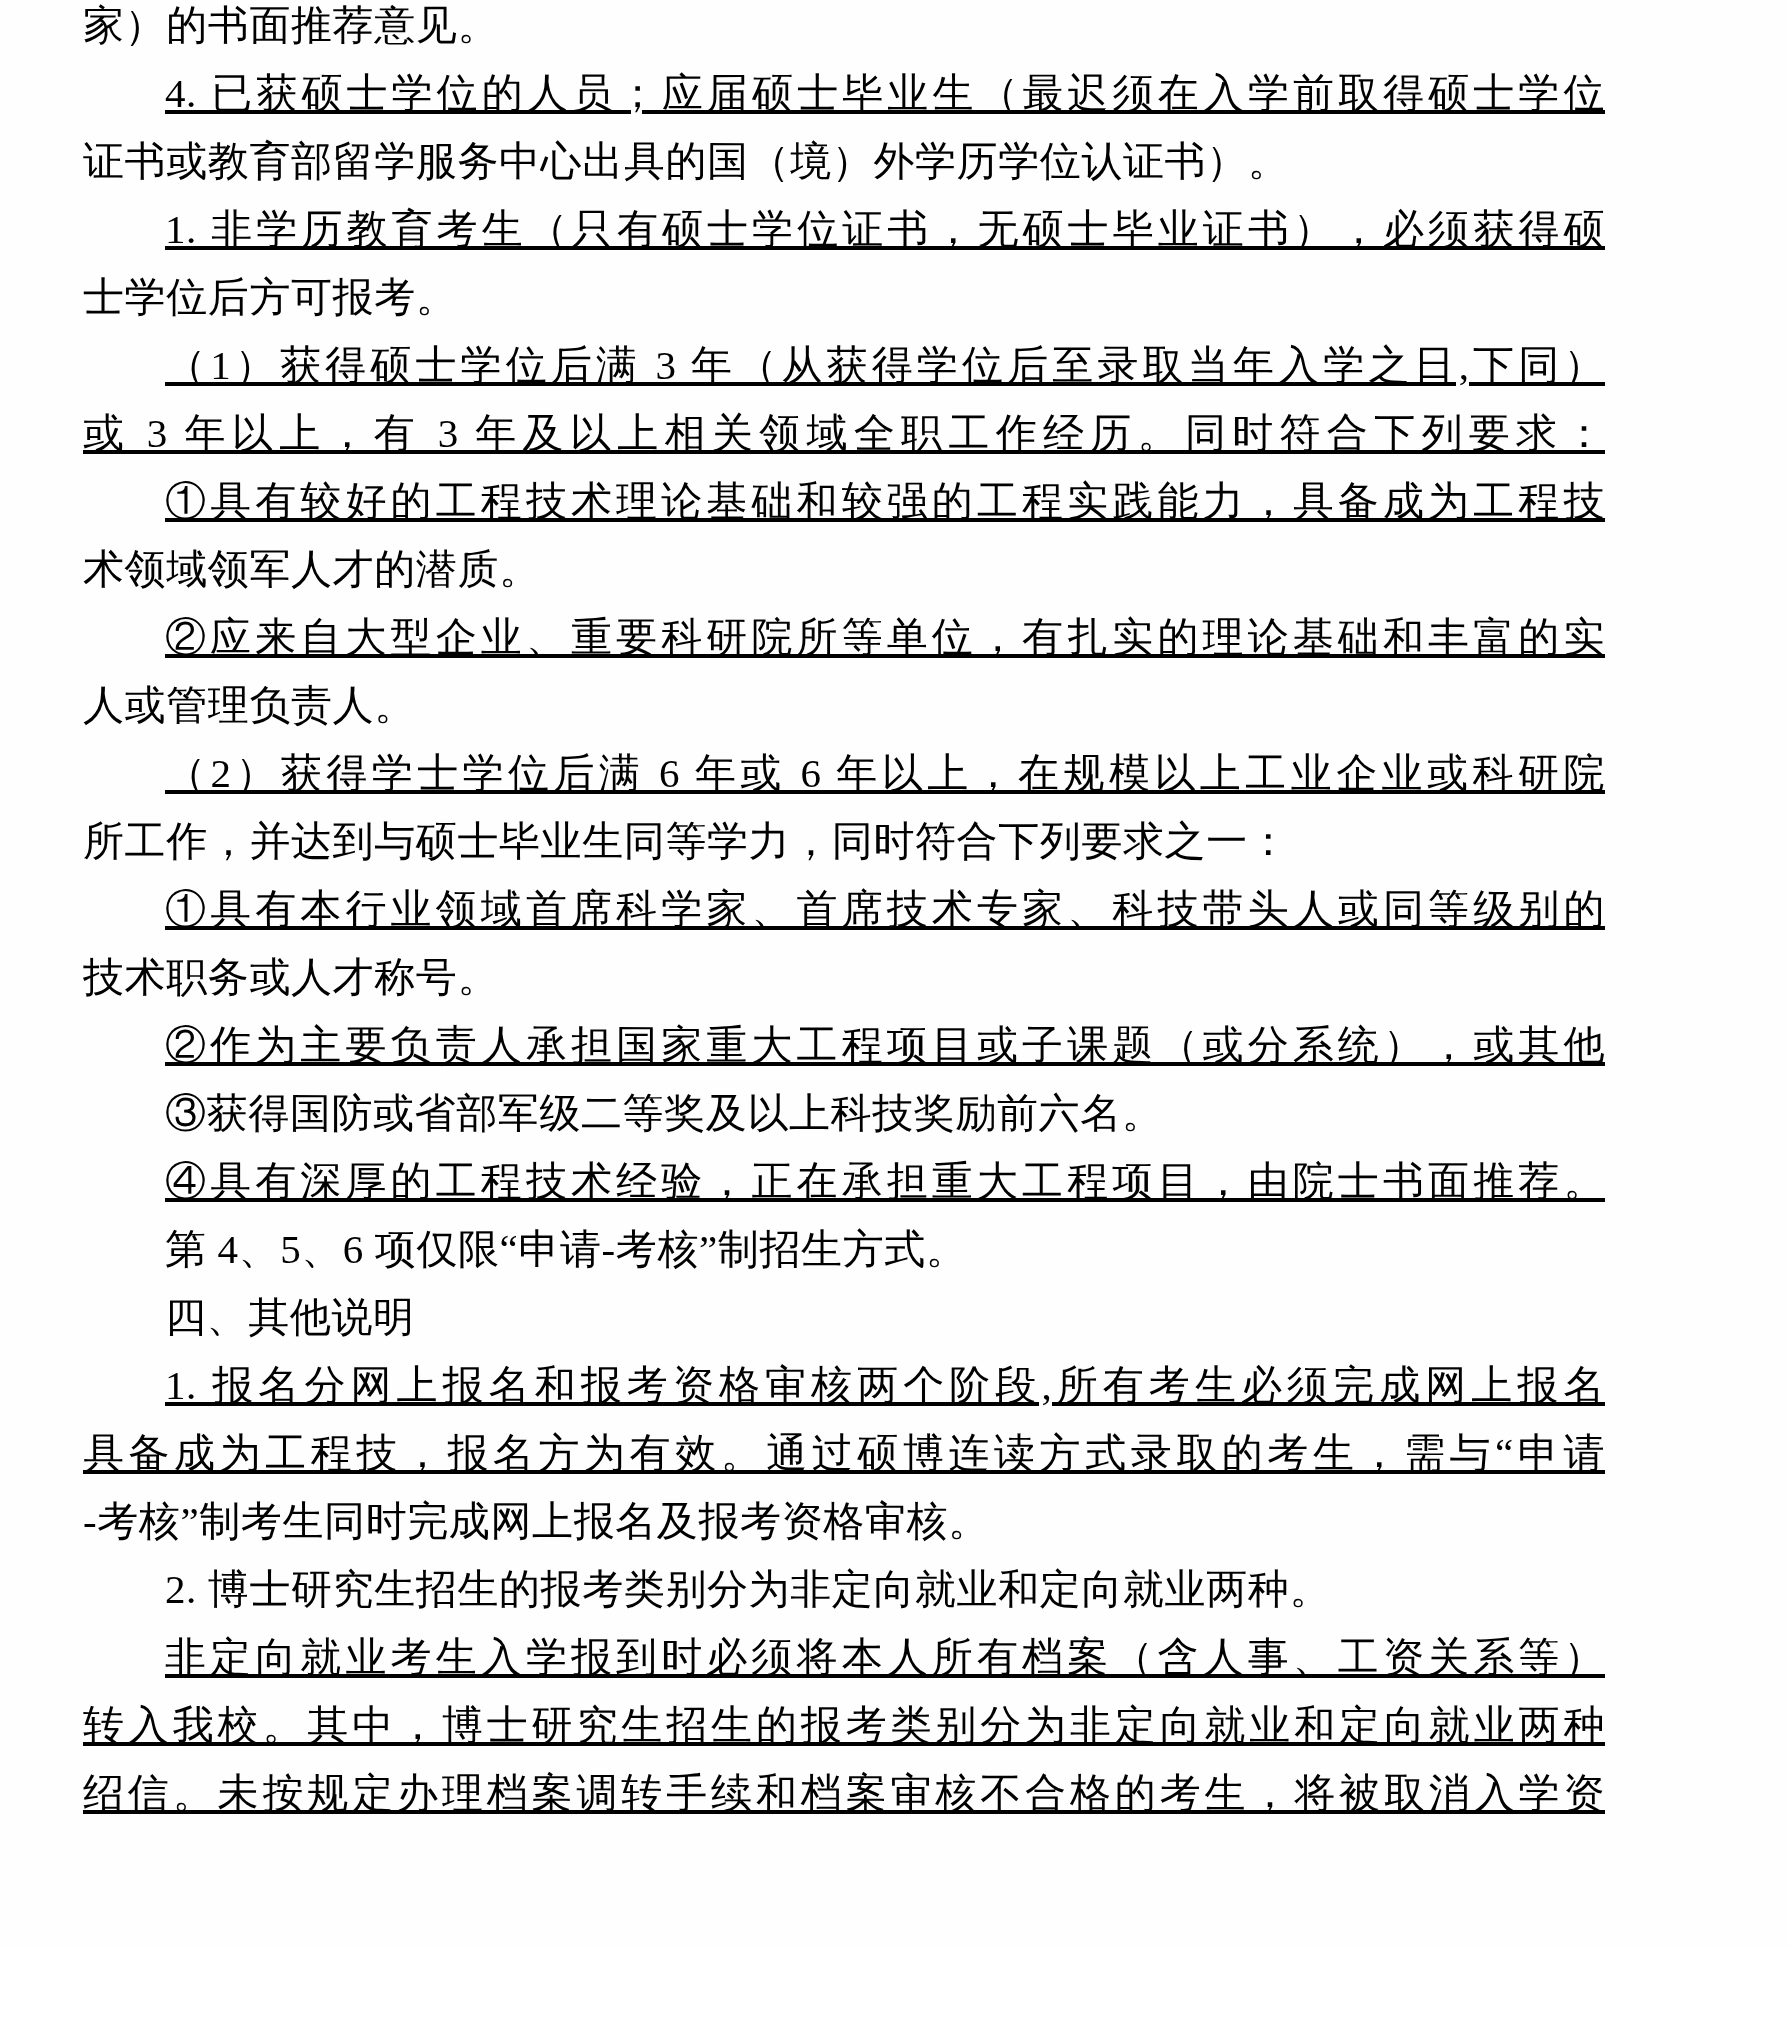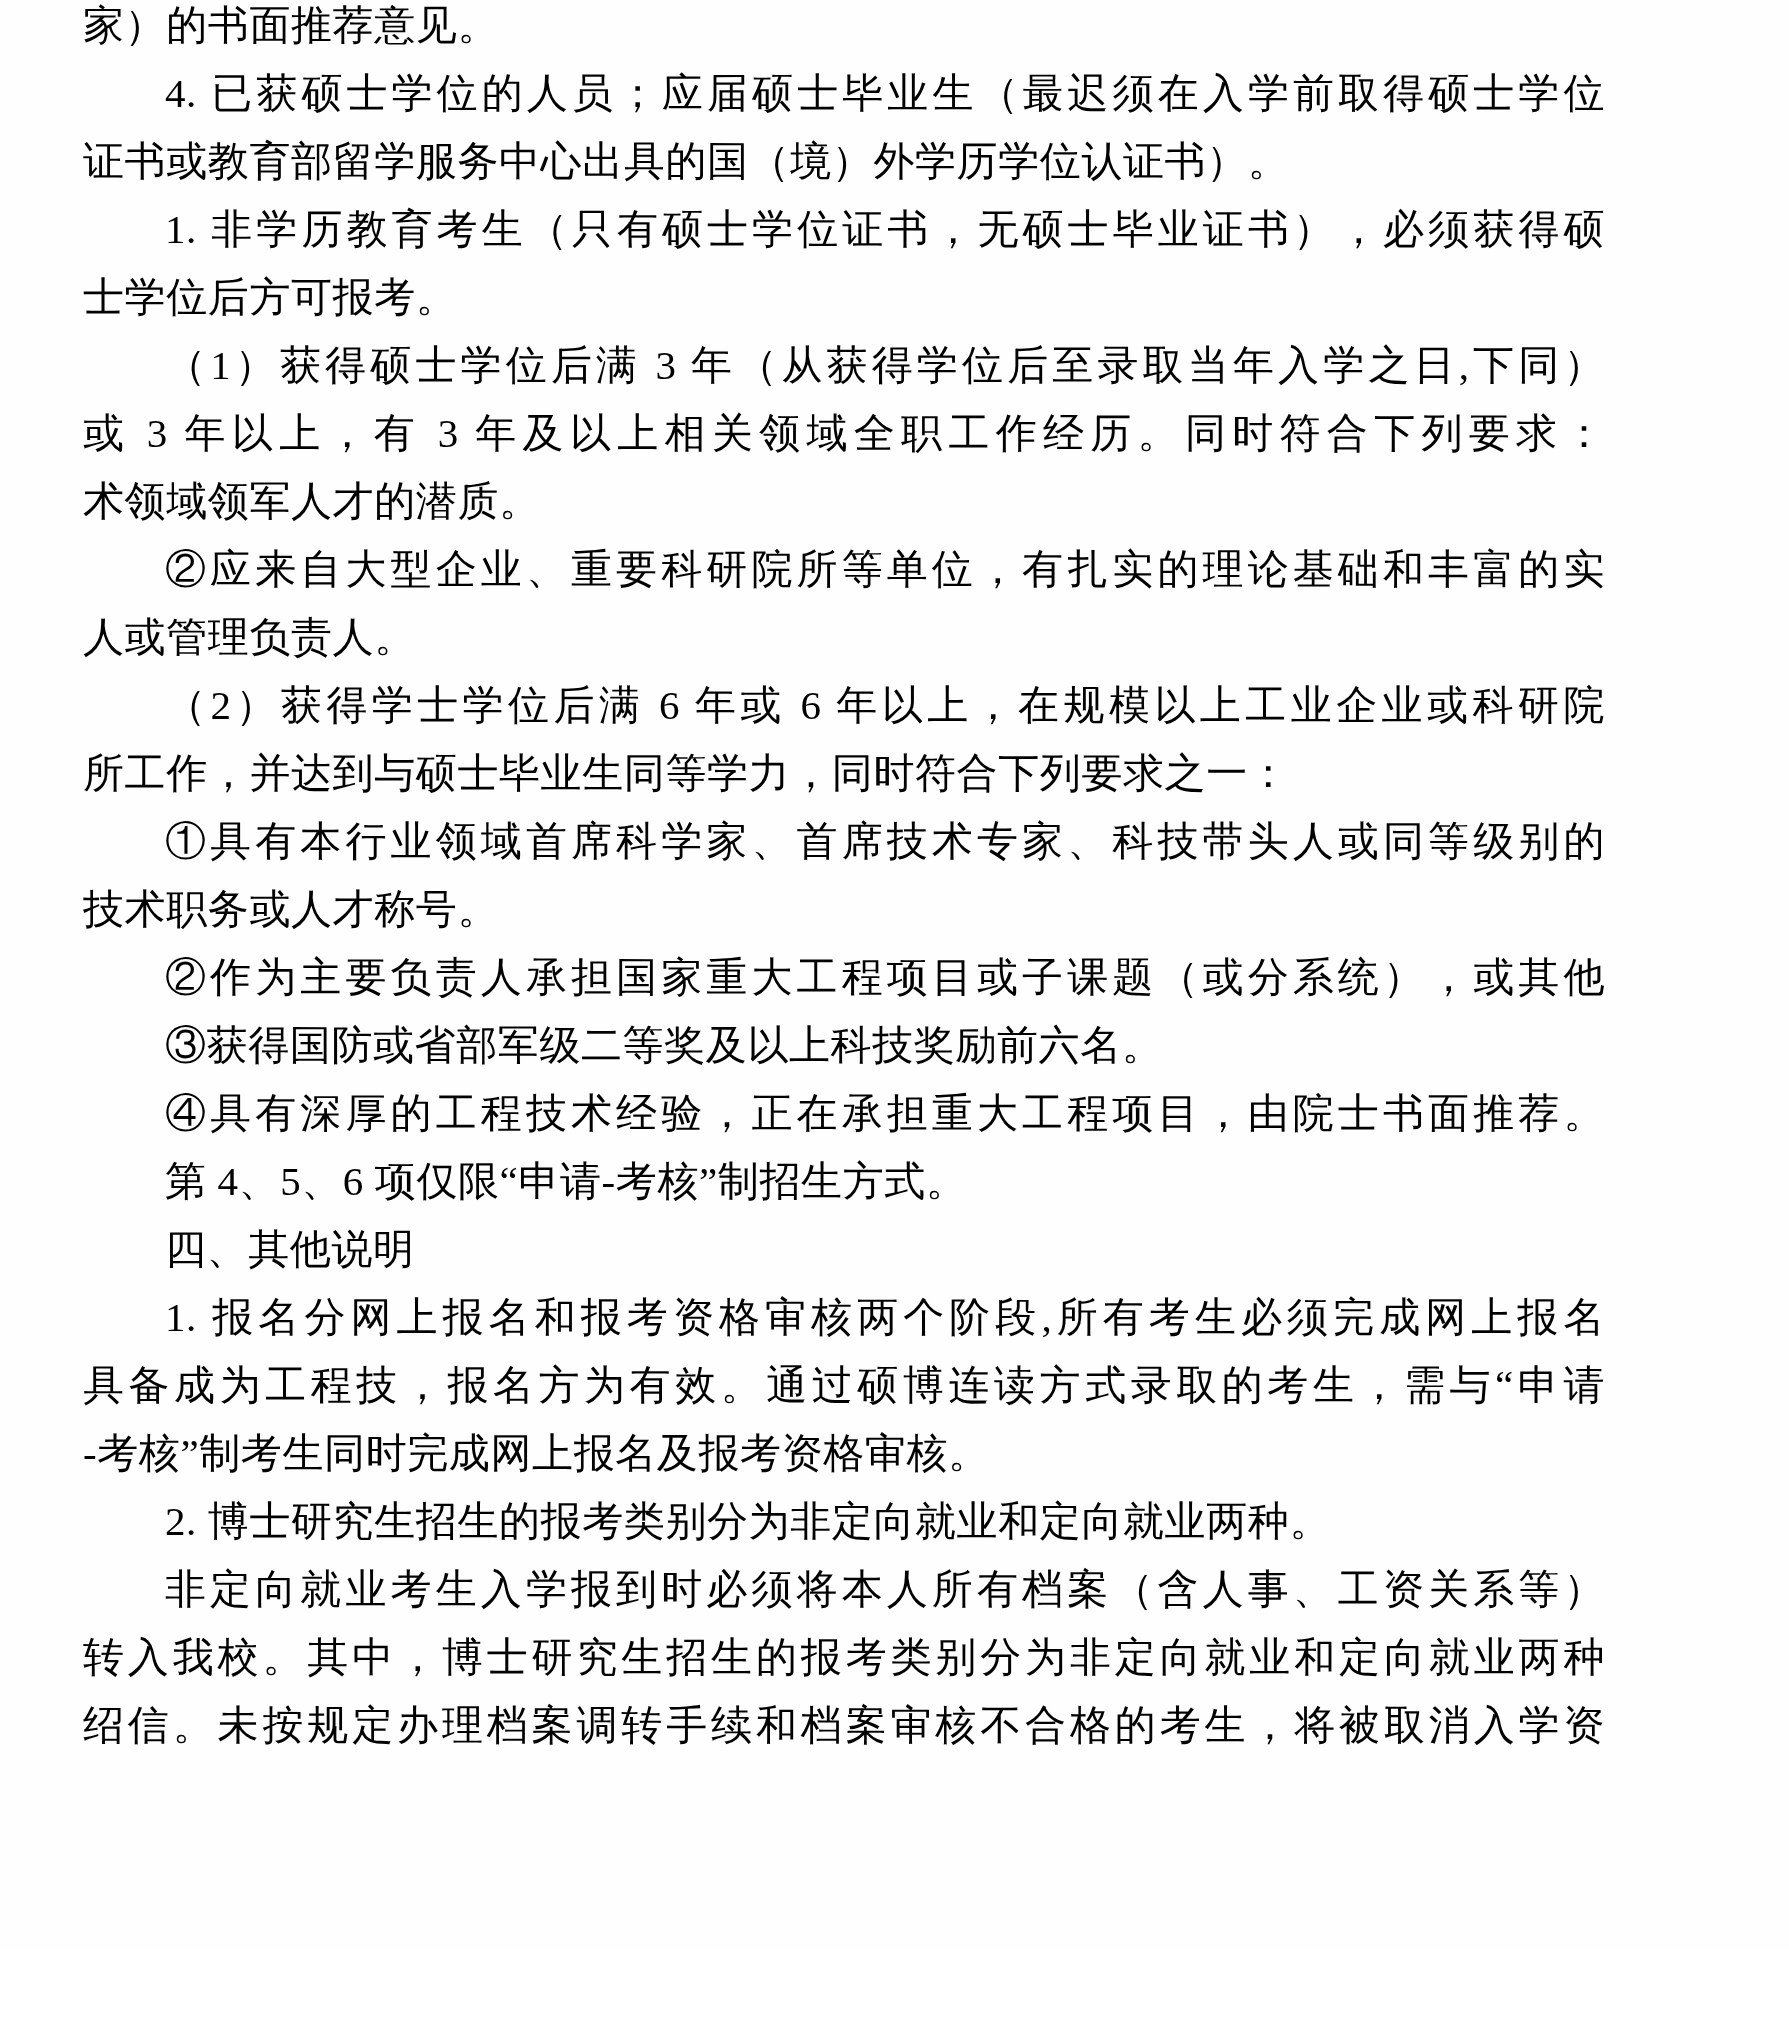--- a/index.html
+++ b/index.html
@@ -35,34 +35,36 @@
     letter-spacing: 0.6px;
   }
   .line.indent {
     padding-left: 82px;
   }
   .line.justify {
     white-space: normal;
     text-align: justify;
     text-align-last: justify;
     overflow: hidden;
+    text-decoration: underline;
   }
 </style>
 </head>
 <body>
 
 <div class="page" style="background: rgb(254, 254, 254);">
   <div class="doc" style="color: rgb(0, 0, 0);">
       <div class="line">家）的书面推荐意见。</div>
       <div class="line indent justify">4. 已获硕士学位的人员；应届硕士毕业生（最迟须在入学前取得硕士学位</div>
       <div class="line">证书或教育部留学服务中心出具的国（境）外学历学位认证书）。</div>
       <div class="line indent justify">1. 非学历教育考生（只有硕士学位证书，无硕士毕业证书），必须获得硕</div>
       <div class="line">士学位后方可报考。</div>
       <div class="line indent justify">（1）获得硕士学位后满 3 年（从获得学位后至录取当年入学之日,下同）</div>
       <div class="line justify">或 3 年以上，有 3 年及以上相关领域全职工作经历。同时符合下列要求：</div>
+      <div class="line indent justify">①具有较好的工程技术理论基础和较强的工程实践能力，具备成为工程技</div>
       <div class="line">术领域领军人才的潜质。</div>
       <div class="line indent justify">②应来自大型企业、重要科研院所等单位，有扎实的理论基础和丰富的实</div>
       <div class="line">人或管理负责人。</div>
       <div class="line indent justify">（2）获得学士学位后满 6 年或 6 年以上，在规模以上工业企业或科研院</div>
       <div class="line">所工作，并达到与硕士毕业生同等学力，同时符合下列要求之一：</div>
       <div class="line indent justify">①具有本行业领域首席科学家、首席技术专家、科技带头人或同等级别的</div>
       <div class="line">技术职务或人才称号。</div>
       <div class="line indent justify">②作为主要负责人承担国家重大工程项目或子课题（或分系统），或其他</div>
       <div class="line indent">③获得国防或省部军级二等奖及以上科技奖励前六名。</div>
       <div class="line indent justify">④具有深厚的工程技术经验，正在承担重大工程项目，由院士书面推荐。</div>

